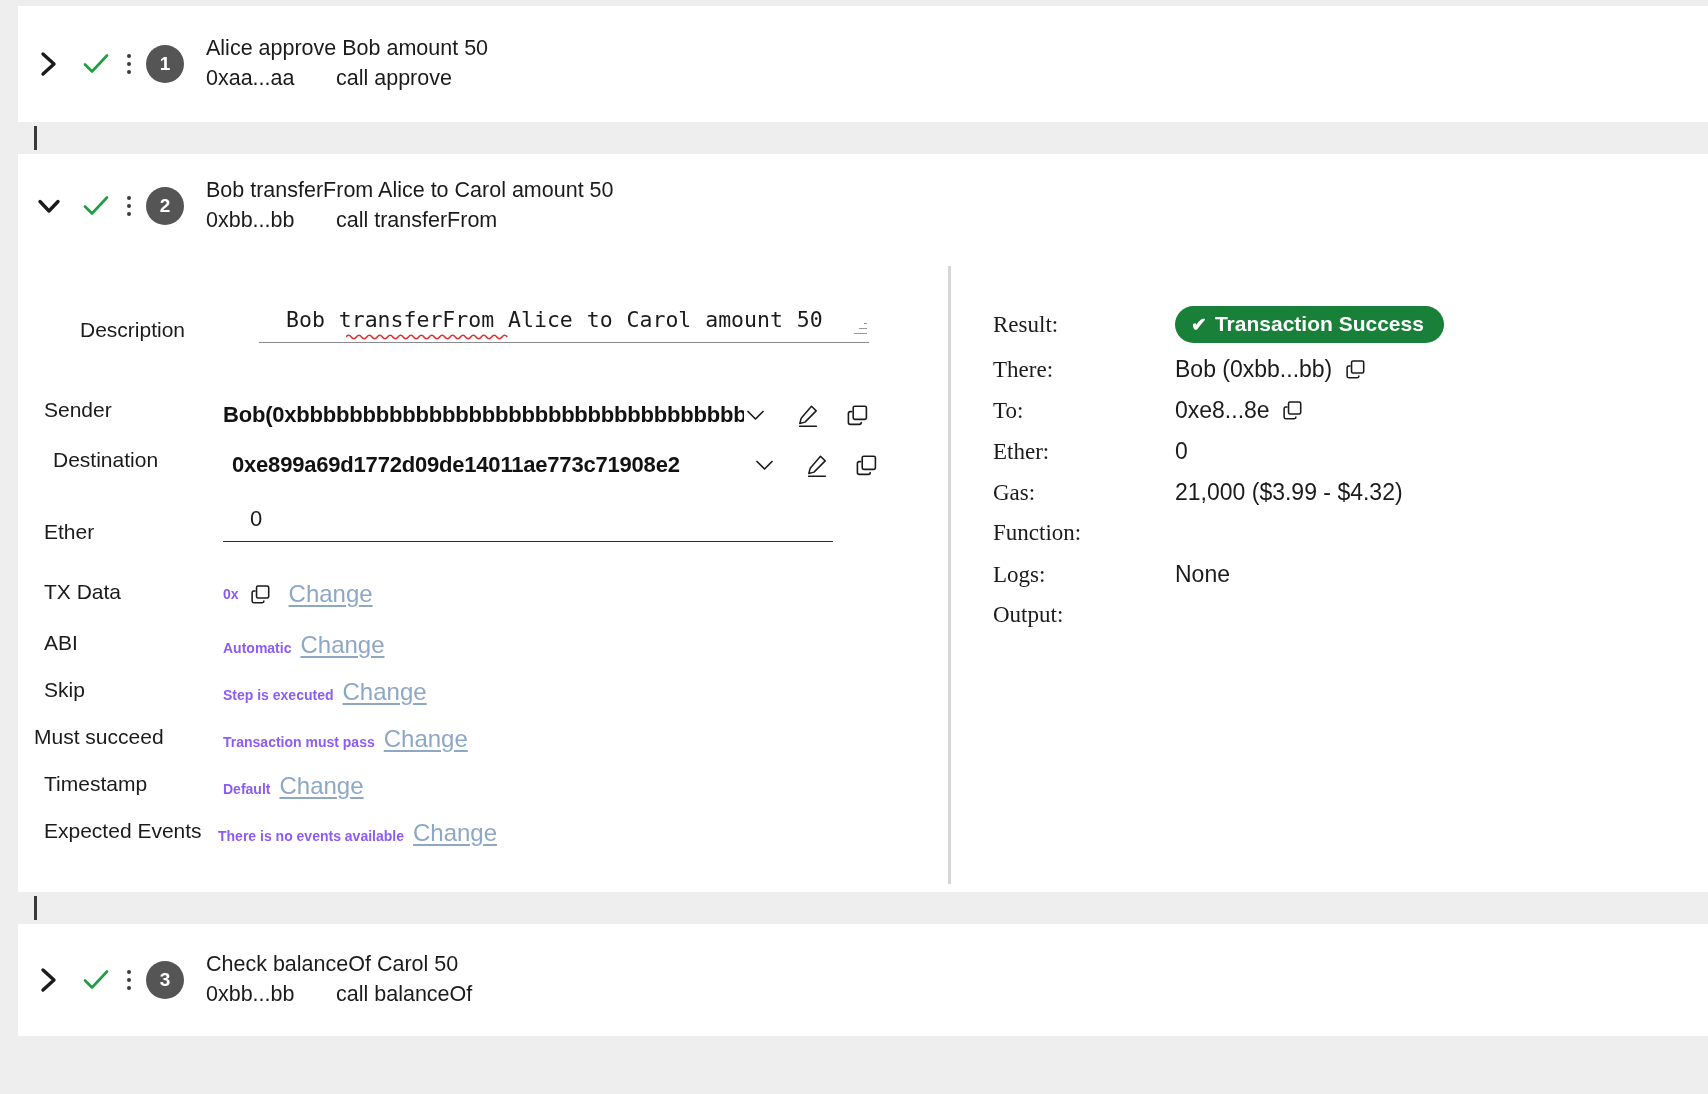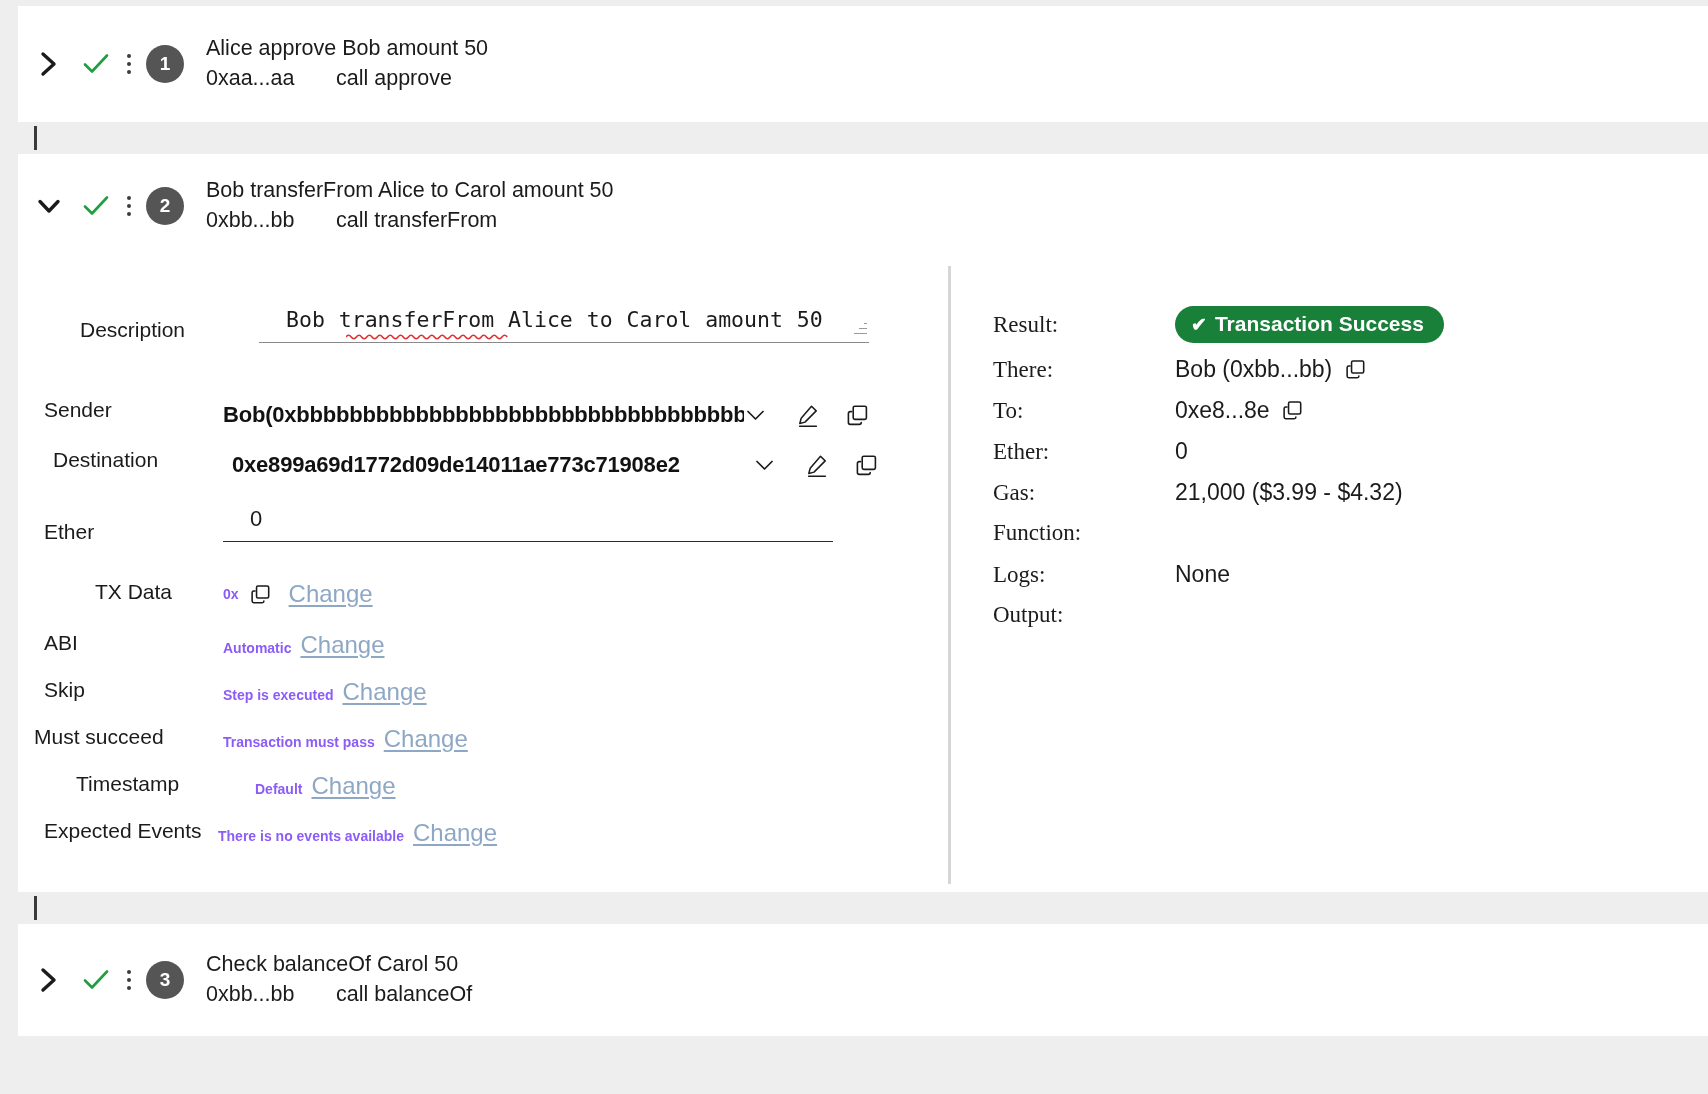--- a/index.html
+++ b/index.html
@@ -399,21 +399,21 @@
       <div class="frow" style="top:248px;">
         <div class="flabel" style="width:205px;padding-left:26px;padding-top:14px;">Ether</div>
         <div class="fvalue">
           <div class="ether-box">
             <div class="ether-val">0</div>
           </div>
         </div>
       </div>
 
       <div class="frow" style="top:322px;">
-        <div class="flabel" style="width:205px;padding-left:26px;text-align:center;">TX Data</div>
+        <div class="flabel" style="width:205px;padding-left:26px;">TX Data</div>
         <div class="fvalue inline-row" style="align-items:center;">
           <span class="bold-val">0x</span>
           <span class="iconbtn" style="width:26px;height:26px;">
             <svg width="23" height="23" viewBox="0 0 25 25" aria-hidden="true">
               <rect x="8.2" y="3.2" width="13.2" height="13.2" rx="1.6" fill="none" stroke="#1b1b1b" stroke-width="1.7"></rect>
               <path d="M16.2 19.6 a1.8 1.8 0 0 1 -1.8 1.8 H5.2 a1.8 1.8 0 0 1 -1.8 -1.8 V10.4 a1.8 1.8 0 0 1 1.8 -1.8 H6.6" fill="none" stroke="#1b1b1b" stroke-width="1.7" stroke-linecap="round" stroke-linejoin="round"></path>
             </svg>
           </span>
           <span class="change-link" style="margin-left:6px;">Change</span>
         </div>
@@ -436,21 +436,21 @@
       </div>
 
       <div class="frow" style="top:467px;">
         <div class="flabel" style="width:205px;padding-left:16px;">Must succeed</div>
         <div class="fvalue inline-row">
           <span class="bold-val">Transaction must pass</span>
           <span class="change-link">Change</span>
         </div>
       </div>
 
-      <div class="frow" style="top:514px;margin-left:32px;">
+      <div class="frow" style="top:514px;">
         <div class="flabel" style="width:205px;padding-left:26px;">Timestamp</div>
         <div class="fvalue inline-row">
           <span class="bold-val">Default</span>
           <span class="change-link">Change</span>
         </div>
       </div>
 
       <div class="frow" style="top:561px;">
         <div class="flabel" style="width:205px;padding-left:26px;">Expected Events</div>
         <div class="fvalue inline-row" style="margin-left:-5px;">

